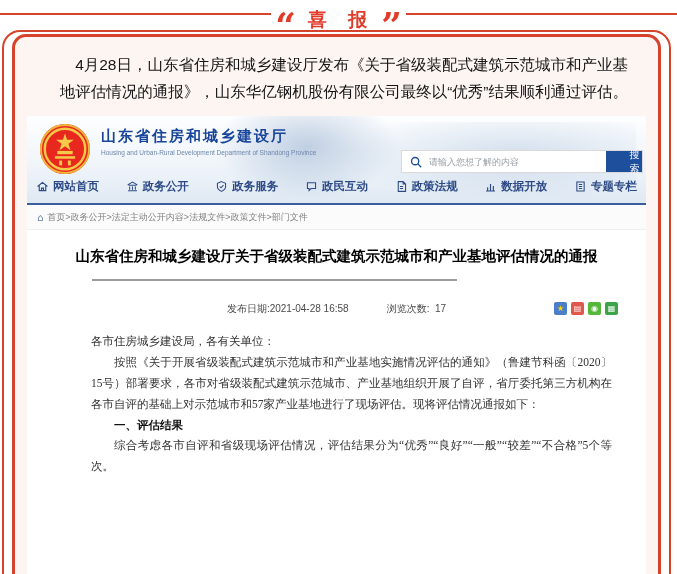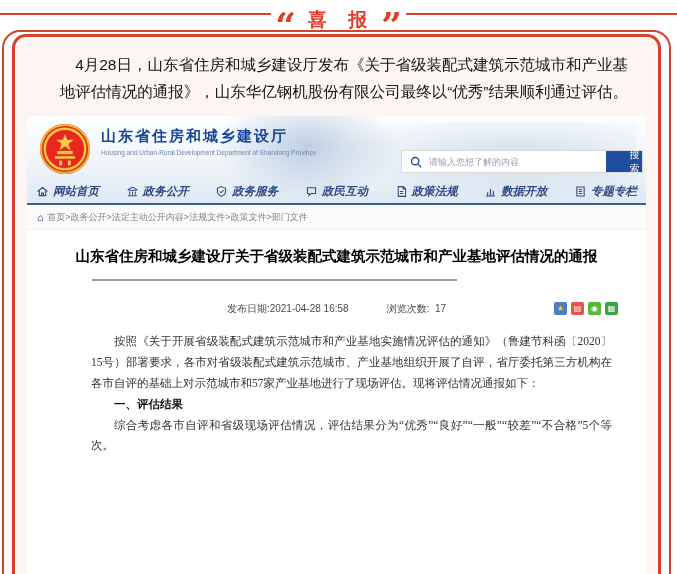--- a/index.html
+++ b/index.html
@@ -25,21 +25,21 @@
     background:radial-gradient(ellipse at 60% 40%,rgba(140,170,205,.30),rgba(140,170,205,0) 70%);}
   .emblem{position:absolute;left:12px;top:7px;width:52px;height:52px;z-index:2;}
   .org{position:absolute;left:74px;top:11px;z-index:2;}
   .org-name{font-size:15px;font-weight:bold;color:#19459a;letter-spacing:2px;}
   .org-en{font-size:6.5px;color:#6e86ab;margin-top:3px;}
   .search{position:absolute;right:3px;top:34px;width:240px;height:21px;background:#fff;border:1px solid #d9d9d9;display:flex;align-items:center;z-index:3;}
   .search svg{margin:0 5px 0 8px;}
   .search input{flex:1;border:none;outline:none;font-size:9px;color:#333;background:transparent;min-width:0;}
   .search input::placeholder{color:#9aa0a6;}
   .search-btn{width:36px;height:21px;background:#1e4f9c;color:#fff;font-size:10px;border:none;display:flex;align-items:center;justify-content:center;cursor:pointer;padding-left:27px;}
-  .nav{position:absolute;left:0;right:0;bottom:0;height:24px;display:flex;justify-content:space-between;align-items:center;padding:0 9px;z-index:3;font-style:italic;}
+  .nav{position:absolute;left:0;right:0;bottom:0;height:24px;display:flex;justify-content:space-between;align-items:flex-start;padding:0 9px;z-index:3;}
   .nav-item{display:flex;align-items:center;gap:4px;font-size:11.5px;font-weight:bold;color:#2d4a86;cursor:pointer;}
   .breadcrumb{height:24px;background:#fbfbfb;border-bottom:1px solid #f0f0f0;display:flex;align-items:center;gap:4px;padding:0 10px;font-size:9px;color:#828282;}
   .bc-home{color:#6b82a9;font-size:10px;font-family:"DejaVu Sans",sans-serif;}
   
   .article{padding-top:17px;}
   .art-title{text-align:center;font-weight:bold;font-size:14.5px;color:#000;padding:0 34px;line-height:1.35;}
   .art-sep{height:2px;background:#9c9c9c;width:59%;margin:12px 0 0 10.5%;}
   .meta{position:relative;margin-top:21px;font-size:10px;color:#4a4a4a;text-align:center;height:15px;}
   .meta .gap{display:inline-block;width:38px;}
   .share{position:absolute;right:28px;top:0;display:flex;gap:4px;}
@@ -156,20 +156,21 @@
           <span>发布日期:</span><span>2021-04-28 16:58</span><span class="gap"></span><span>浏览次数:</span>&nbsp;&nbsp;<span>17</span>
           <div class="share">
             <span class="si-0">★</span>
             <span class="si-1">▤</span>
             <span class="si-2">◉</span>
             <span class="si-3">▦</span>
           </div>
         </div>
 
         <div class="doc">
+          <p class="noindent">各市住房城乡建设局，各有关单位：</p>
           <p>按照《关于开展省级装配式建筑示范城市和产业基地实施情况评估的通知》（鲁建节科函〔2020〕15号）部署要求，各市对省级装配式建筑示范城市、产业基地组织开展了自评，省厅委托第三方机构在各市自评的基础上对示范城市和57家产业基地进行了现场评估。现将评估情况通报如下：</p>
           <p class="bold">一、评估结果</p>
           <p>综合考虑各市自评和省级现场评估情况，评估结果分为“优秀”“良好”“一般”“较差”“不合格”5个等次。</p>
         </div>
       </div>
 
     </div>
   </div>
 </div>
 

